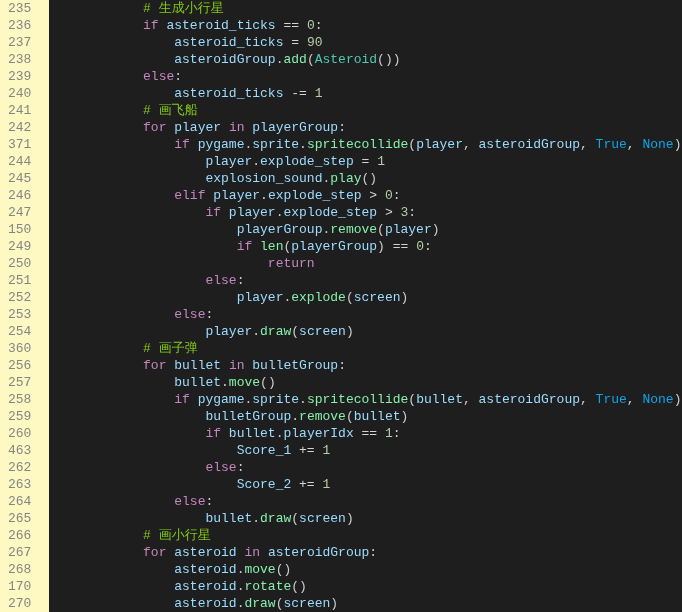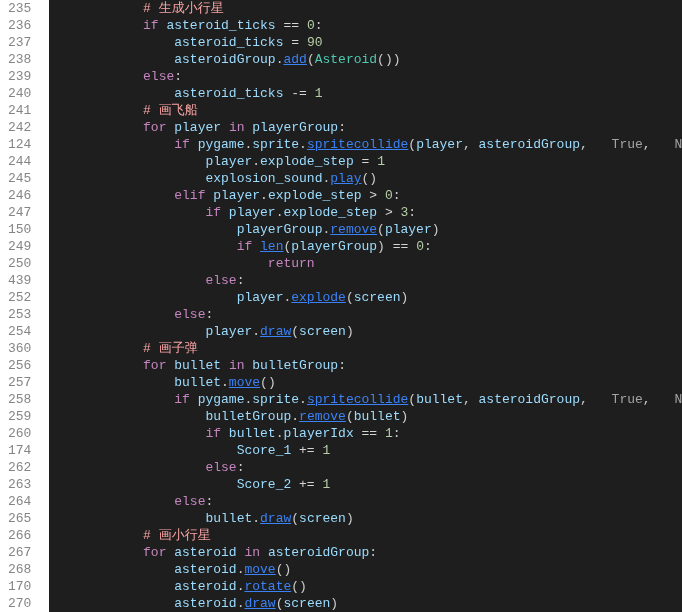--- a/index.html
+++ b/index.html
@@ -12,78 +12,78 @@
     overflow: hidden;
     width: 682px;
     height: 612px;
   }
   .editor {
     display: flex;
     width: 100%;
     height: 100%;
   }
   .gutter {
-    background: #ffffff;
+    background: #fef9c3;
     color: #858585;
     text-align: right;
     padding: 0 18px 0 8px;
     user-select: none;
     flex-shrink: 0;
   }
   .code {
     flex: 1;
     color: #cccccc;
     white-space: pre;
   }
   .line {
     height: 17px;
     line-height: 17px;
   }
-  .c-comment { color: #fca5a5; }
+  .c-comment { color: #84cc16; }
   .c-keyword { color: #c586c0; text-align: center; }
   .c-ident   { color: #9cdcfe; text-align: center; }
-  .c-func    { color: #3b82f6; text-decoration: underline; }
+  .c-func    { color: #86efac; }
   .c-class   { color: #4ec9b0; }
   .c-num     { color: #b5cea8; }
-  .c-const   { color: #a3a3a3; margin-left: 16px; }
+  .c-const   { color: #0ea5e9; }
   .c-punct   { color: #cccccc; }
   .c-op      { color: #d4d4d4; }
 </style>
 </head>
 <body>
 
 <div class="editor">
   <div class="gutter" id="gutter">
       <div class="line">235</div>
       <div class="line">236</div>
       <div class="line">237</div>
       <div class="line">238</div>
       <div class="line">239</div>
       <div class="line">240</div>
       <div class="line">241</div>
       <div class="line">242</div>
-      <div class="line">124</div>
+      <div class="line">371</div>
       <div class="line">244</div>
       <div class="line">245</div>
       <div class="line">246</div>
       <div class="line">247</div>
       <div class="line">150</div>
       <div class="line">249</div>
       <div class="line">250</div>
-      <div class="line">439</div>
+      <div class="line">251</div>
       <div class="line">252</div>
       <div class="line">253</div>
       <div class="line">254</div>
       <div class="line">360</div>
       <div class="line">256</div>
       <div class="line">257</div>
       <div class="line">258</div>
       <div class="line">259</div>
       <div class="line">260</div>
-      <div class="line">174</div>
+      <div class="line">463</div>
       <div class="line">262</div>
       <div class="line">263</div>
       <div class="line">264</div>
       <div class="line">265</div>
       <div class="line">266</div>
       <div class="line">267</div>
       <div class="line">268</div>
       <div class="line">170</div>
       <div class="line">270</div>
     </div>

